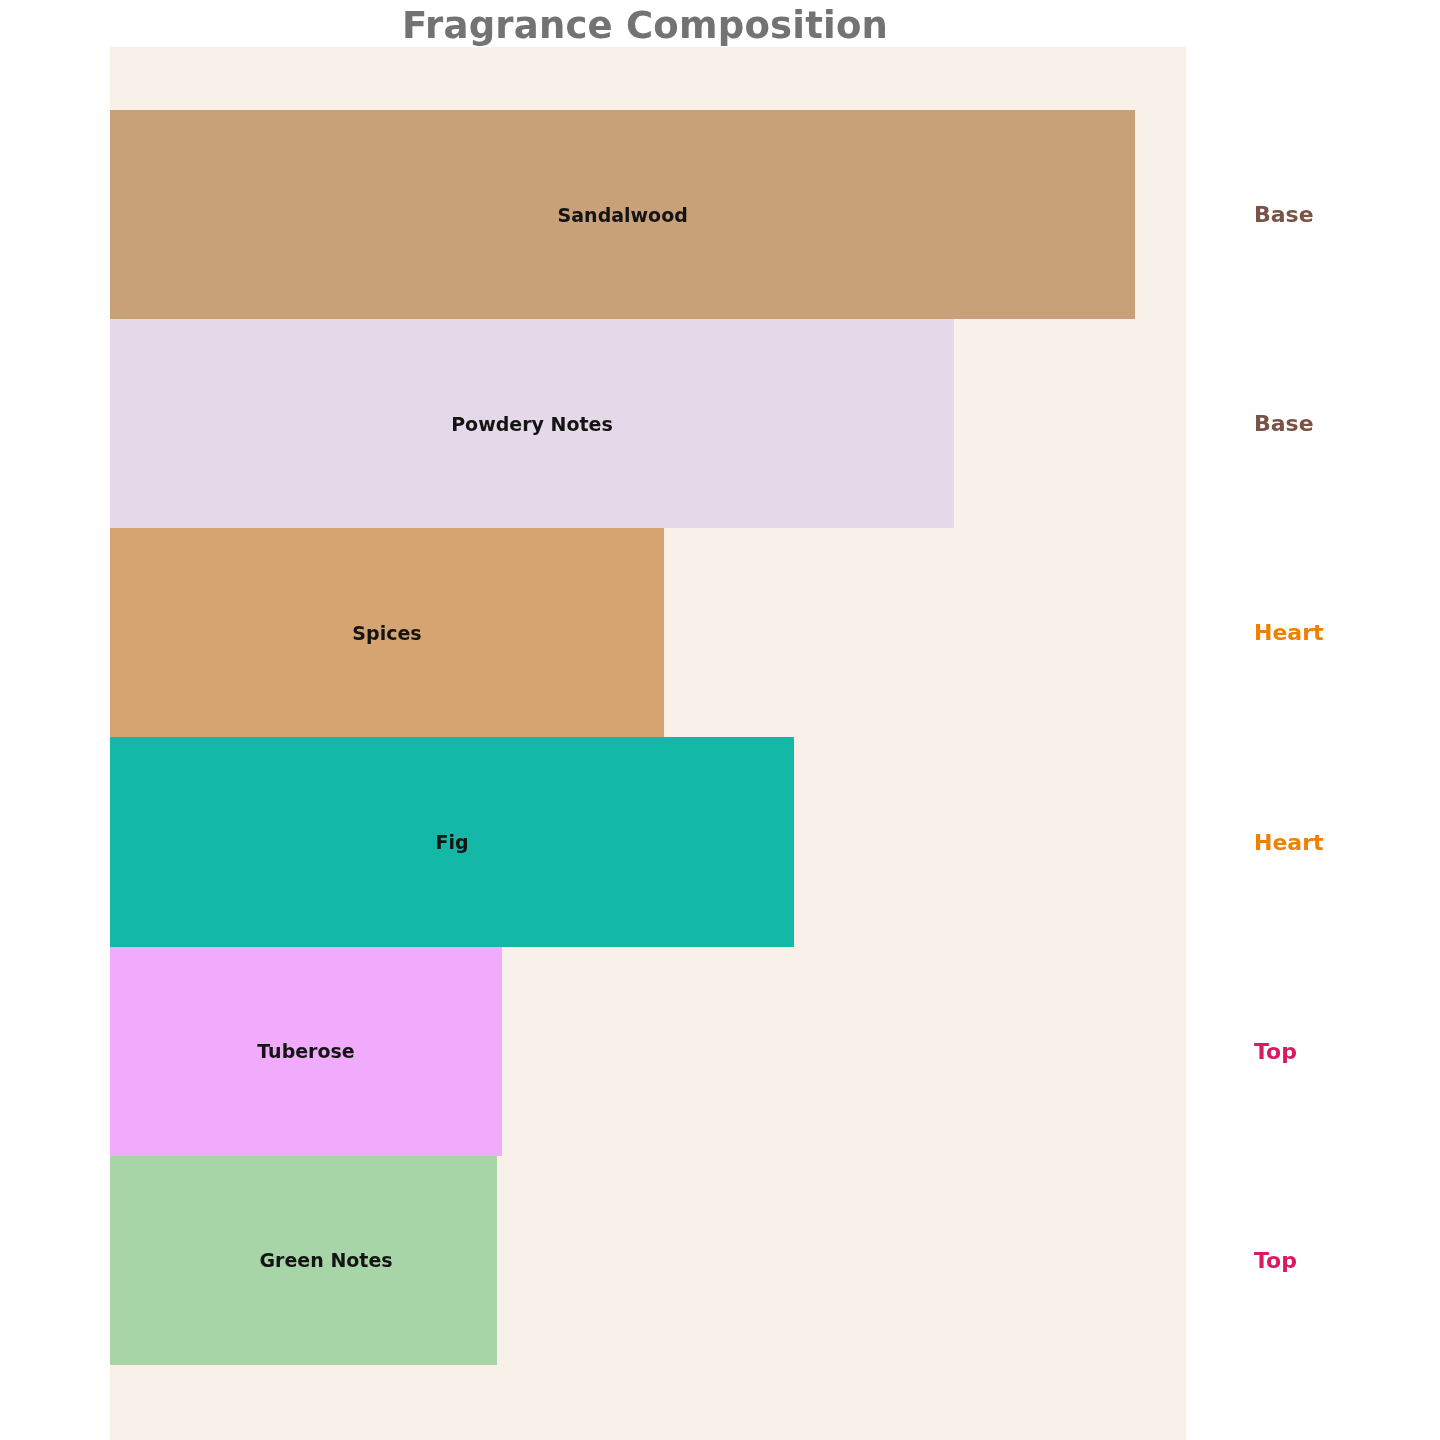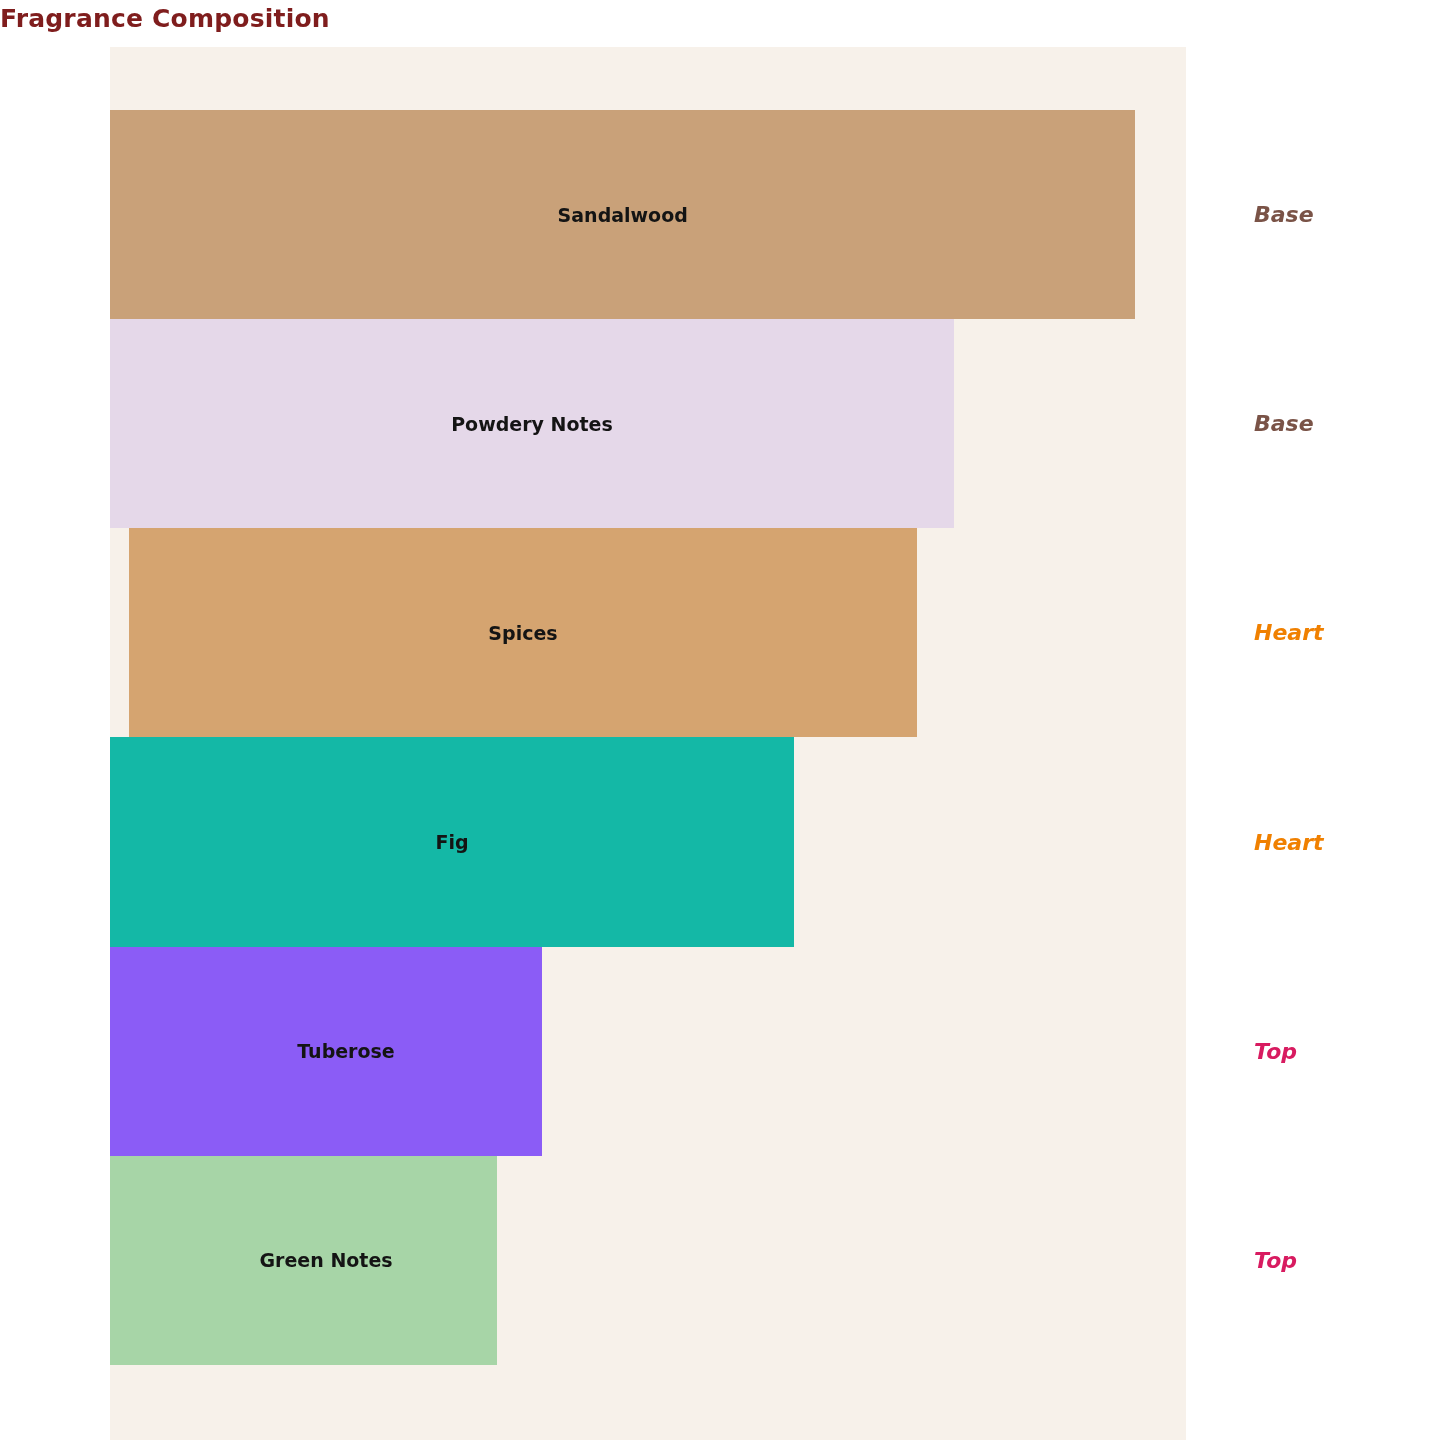--- a/index.html
+++ b/index.html
@@ -20,24 +20,24 @@
     height: 1440px;
     background: #ffffff;
   }
 
   
   #chart-title {
     position: absolute;
     left: 0;
     top: 4px;
     width: 1290px;
-    text-align: left;
-    font-size: 25px;
+    text-align: center;
+    font-size: 37px;
     font-weight: bold;
-    color: #7f1d1d;
+    color: #737373;
     letter-spacing: 0.2px;
     white-space: nowrap;
   }
 
   
   #plot-area {
     position: absolute;
     left: 110px;
     top: 47px;
     width: 1076px;
@@ -78,21 +78,20 @@
     pointer-events: none;
   }
 
   
   #stage-labels {
     position: absolute;
     left: 1186px;
     top: 110px;
     width: 254px;
     height: 1255px;
-    font-style: italic;
   }
   .stage-row {
     position: relative;
     width: 100%;
     height: 209.17px;
     display: flex;
     align-items: center;
   }
   .stage-label {
     position: absolute;
@@ -115,31 +114,31 @@
           <div class="bar" style="width: 1025.43px; background: rgb(201, 161, 121);">
             <span class="bar-label">Sandalwood</span>
           </div>
         </div>
         <div class="bar-row">
           <div class="bar" style="width: 844px; background: rgb(229, 216, 233);">
             <span class="bar-label">Powdery Notes</span>
           </div>
         </div>
         <div class="bar-row">
-          <div class="bar" style="width: 788px; background: rgb(213, 164, 112); margin-left: 19px;">
+          <div class="bar" style="width: 554px; background: rgb(213, 164, 112);">
             <span class="bar-label">Spices</span>
           </div>
         </div>
         <div class="bar-row">
           <div class="bar" style="width: 684.336px; background: #14b8a6;">
             <span class="bar-label">Fig</span>
           </div>
         </div>
         <div class="bar-row">
-          <div class="bar" style="width: 392px; background: #8b5cf6; padding-left: 40px;">
+          <div class="bar" style="width: 392px; background: #f0abfc;">
             <span class="bar-label">Tuberose</span>
           </div>
         </div>
         <div class="bar-row">
           <div class="bar" style="width: 342.168px; background: rgb(167, 213, 167); padding-left: 45px;">
             <span class="bar-label">Green Notes</span>
           </div>
         </div>
       </div>
   </div>

